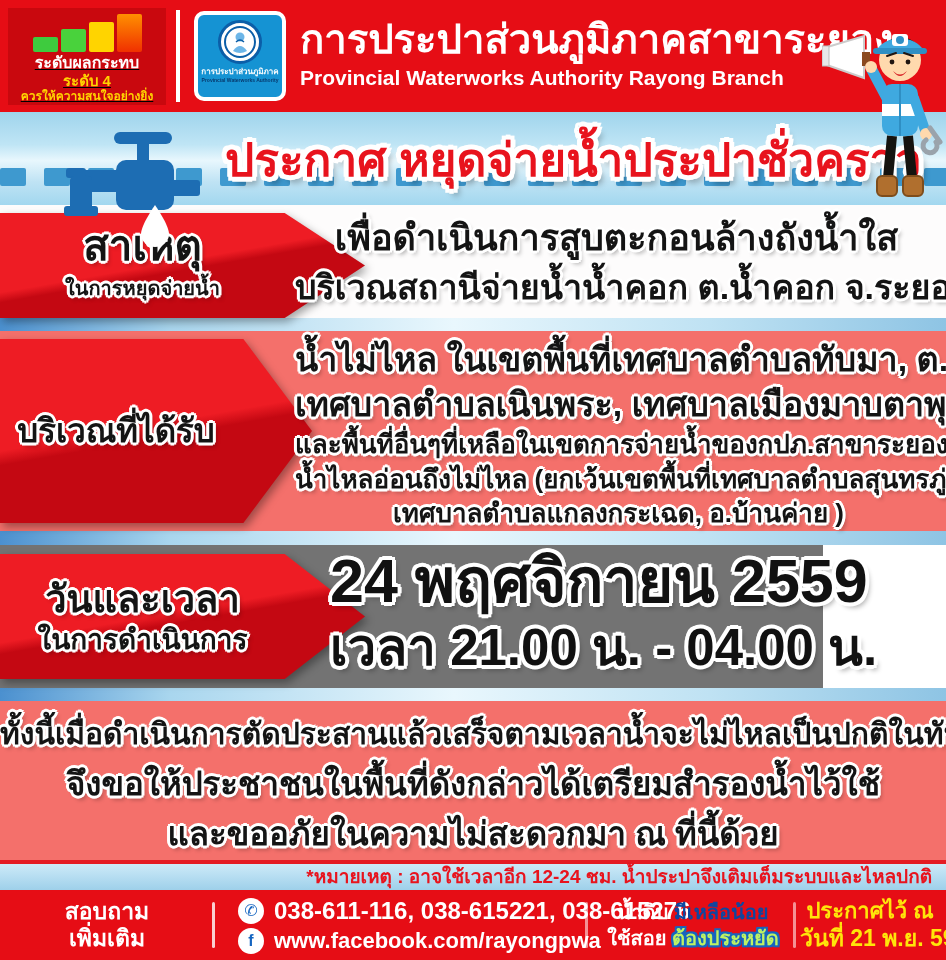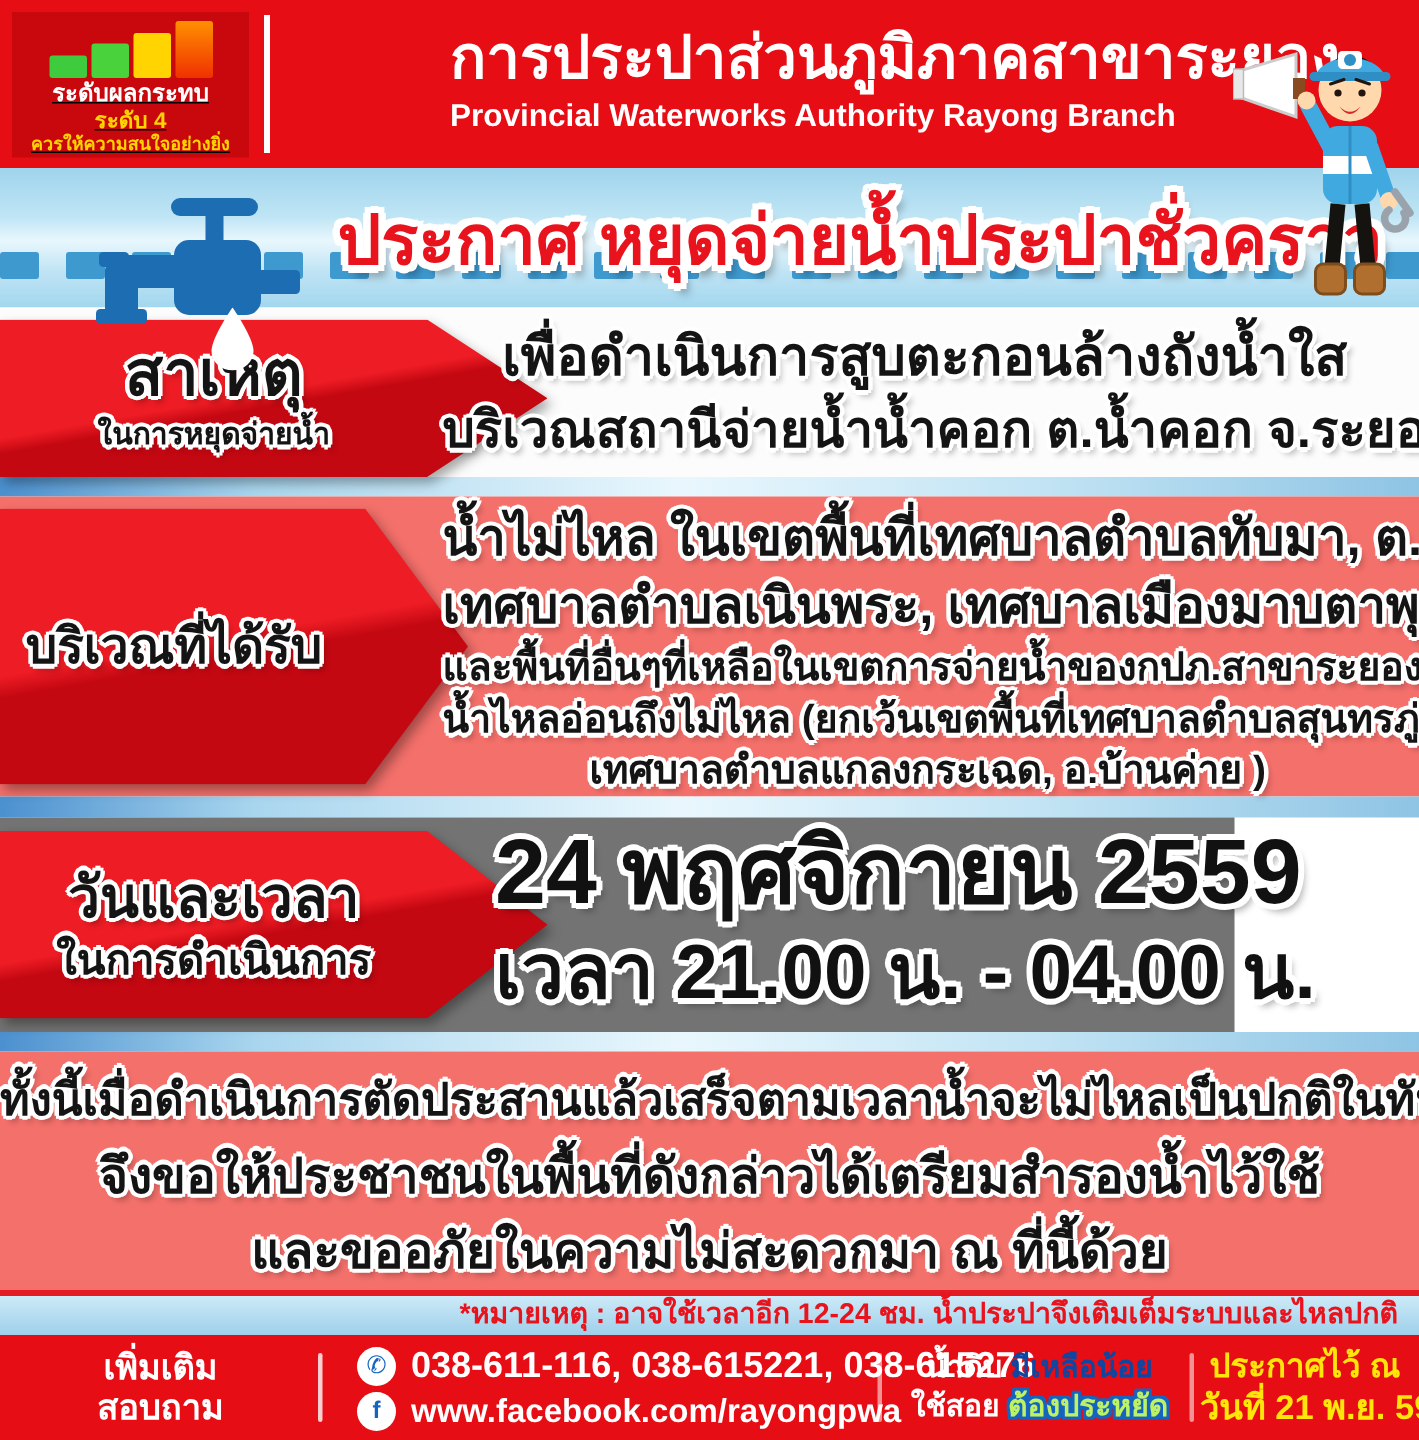--- a/index.html
+++ b/index.html
@@ -63,21 +63,21 @@
   .divider{position:absolute;left:0;width:946px;
     background:linear-gradient(90deg,#4b90cf 0%,#a9d6ee 18%,#e9f7fd 48%,#bfe2f3 75%,#8ec4e4 100%);}
   .arrow-wrap{position:absolute;left:0;filter:drop-shadow(3px 4px 4px rgba(0,0,0,.35));z-index:1;}
   .arrow{width:100%;height:100%;
     clip-path:polygon(0 0,78% 0,100% 50%,78% 100%,0 100%);
     background:linear-gradient(170deg,#ee1c24 0%,#ee1c24 47%,#c40812 53%,#c40812 100%);
     display:flex;flex-direction:column;align-items:center;justify-content:center;
     padding-right:80px;box-sizing:border-box;}
   
   .sec1{position:absolute;left:0;top:205px;width:946px;height:113px;background:#fdfcfc;}
-  .sec1 .arrow-wrap{top:8px;width:365px;height:105px;}
+  .sec1 .arrow-wrap{top:8px;width:365px;height:105px;font-family:Liberation Mono, monospace;}
   .cause-label{font-size:42px;line-height:48px;}
   .cause-sublabel{font-size:20px;line-height:34px;}
   .drop{position:absolute;left:140px;top:0px;z-index:3;}
   .sec1-text{position:absolute;left:295px;right:8px;top:8px;text-align:center;z-index:2;}
   .sec1-line1{font-size:36px;line-height:50px;white-space:nowrap;}
   .sec1-line2{font-size:34px;line-height:48px;white-space:nowrap;}
   .div1{top:318px;height:13px;}
   
   .sec2{position:absolute;left:0;top:331px;width:946px;height:200px;background:#f4706b;}
   .sec2 .arrow-wrap{top:8px;width:312px;height:184px;}
@@ -144,20 +144,32 @@
         <div class="b3"></div>
         <div class="b4"></div>
       </div>
       <div class="impact-title">ระดับผลกระทบ</div>
       <div class="impact-level">ระดับ 4</div>
       <div class="impact-caution">ควรให้ความสนใจอย่างยิ่ง</div>
     </div>
 
     <div class="header-vline"></div>
 
+    <div class="logo">
+      <div class="logo-emblem">
+        <svg width="34" height="34" viewBox="0 0 34 34">
+          <circle cx="17" cy="17" r="15" fill="#ffffff" stroke="#0b5ea8" stroke-width="2"></circle>
+          <circle cx="17" cy="12" r="4.5" fill="#6db6e8"></circle>
+          <path d="M10 26 q7 -10 14 0 q-7 4 -14 0 Z" fill="#6db6e8"></path>
+          <path d="M13 17 q4 -4 8 0" stroke="#0b5ea8" stroke-width="1.4" fill="none"></path>
+        </svg>
+      </div>
+      <div class="logo-thai">การประปาส่วนภูมิภาค</div>
+      <div class="logo-eng">Provincial Waterworks Authority</div>
+    </div>
 
     <div class="header-title">
       <div class="thai">การประปาส่วนภูมิภาคสาขาระยอง</div>
       <div class="eng">Provincial Waterworks Authority Rayong Branch</div>
     </div>
   </div>
 
   <div class="mascot">
     <svg width="122" height="198" viewBox="0 0 122 198">
 
@@ -292,22 +304,22 @@
     <div class="c3 ow">และขออภัยในความไม่สะดวกมา ณ ที่นี้ด้วย</div>
   </div>
 
   <div class="redline"></div>
   <div class="note-strip">
     <span>*หมายเหตุ : อาจใช้เวลาอีก 12-24 ชม. น้ำประปาจึงเติมเต็มระบบและไหลปกติ</span>
   </div>
 
   <div class="footer">
     <div class="f-contact">
+      <div>สอบถาม</div>
       <div>เพิ่มเติม</div>
-      <div>สอบถาม</div>
     </div>
     <div class="f-div fd1"></div>
 
     <div class="f-row f-phone">
       <div class="f-icon">✆</div>
       <div class="txt">038-611-116, 038-615221, 038-615276</div>
     </div>
     <div class="f-row f-fb">
       <div class="f-icon">f</div>
       <div class="txt">www.facebook.com/rayongpwa</div>

